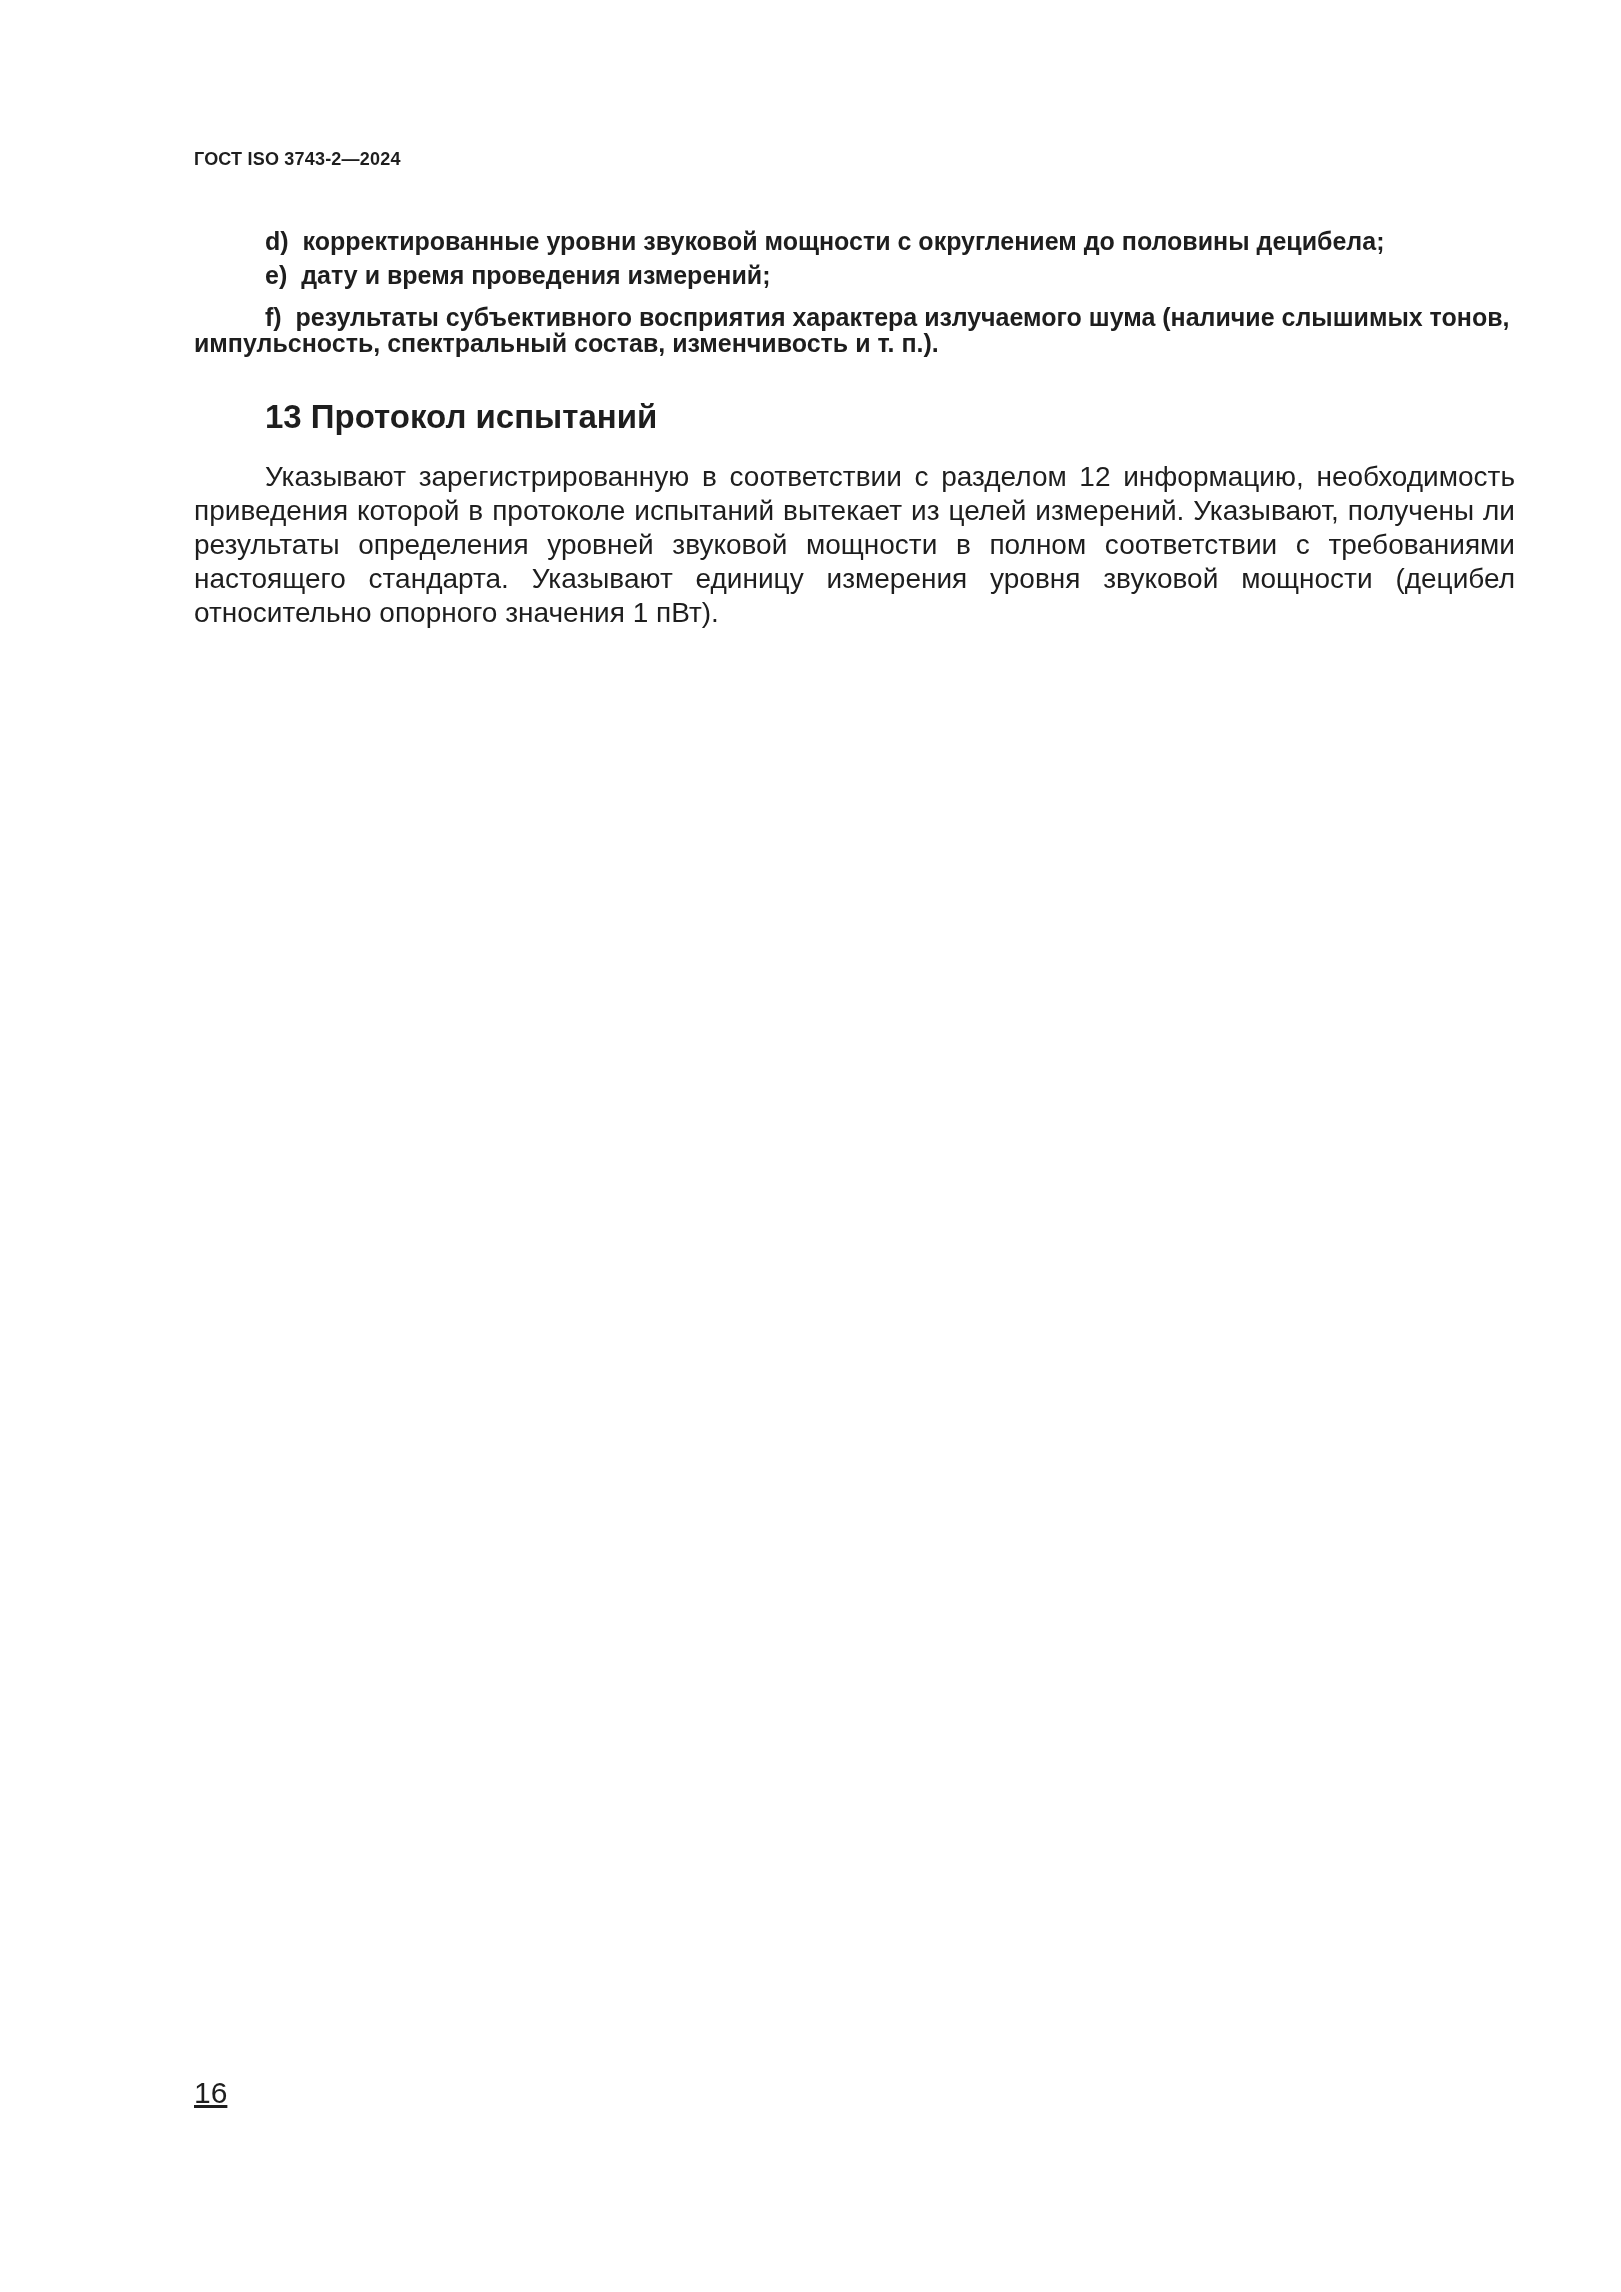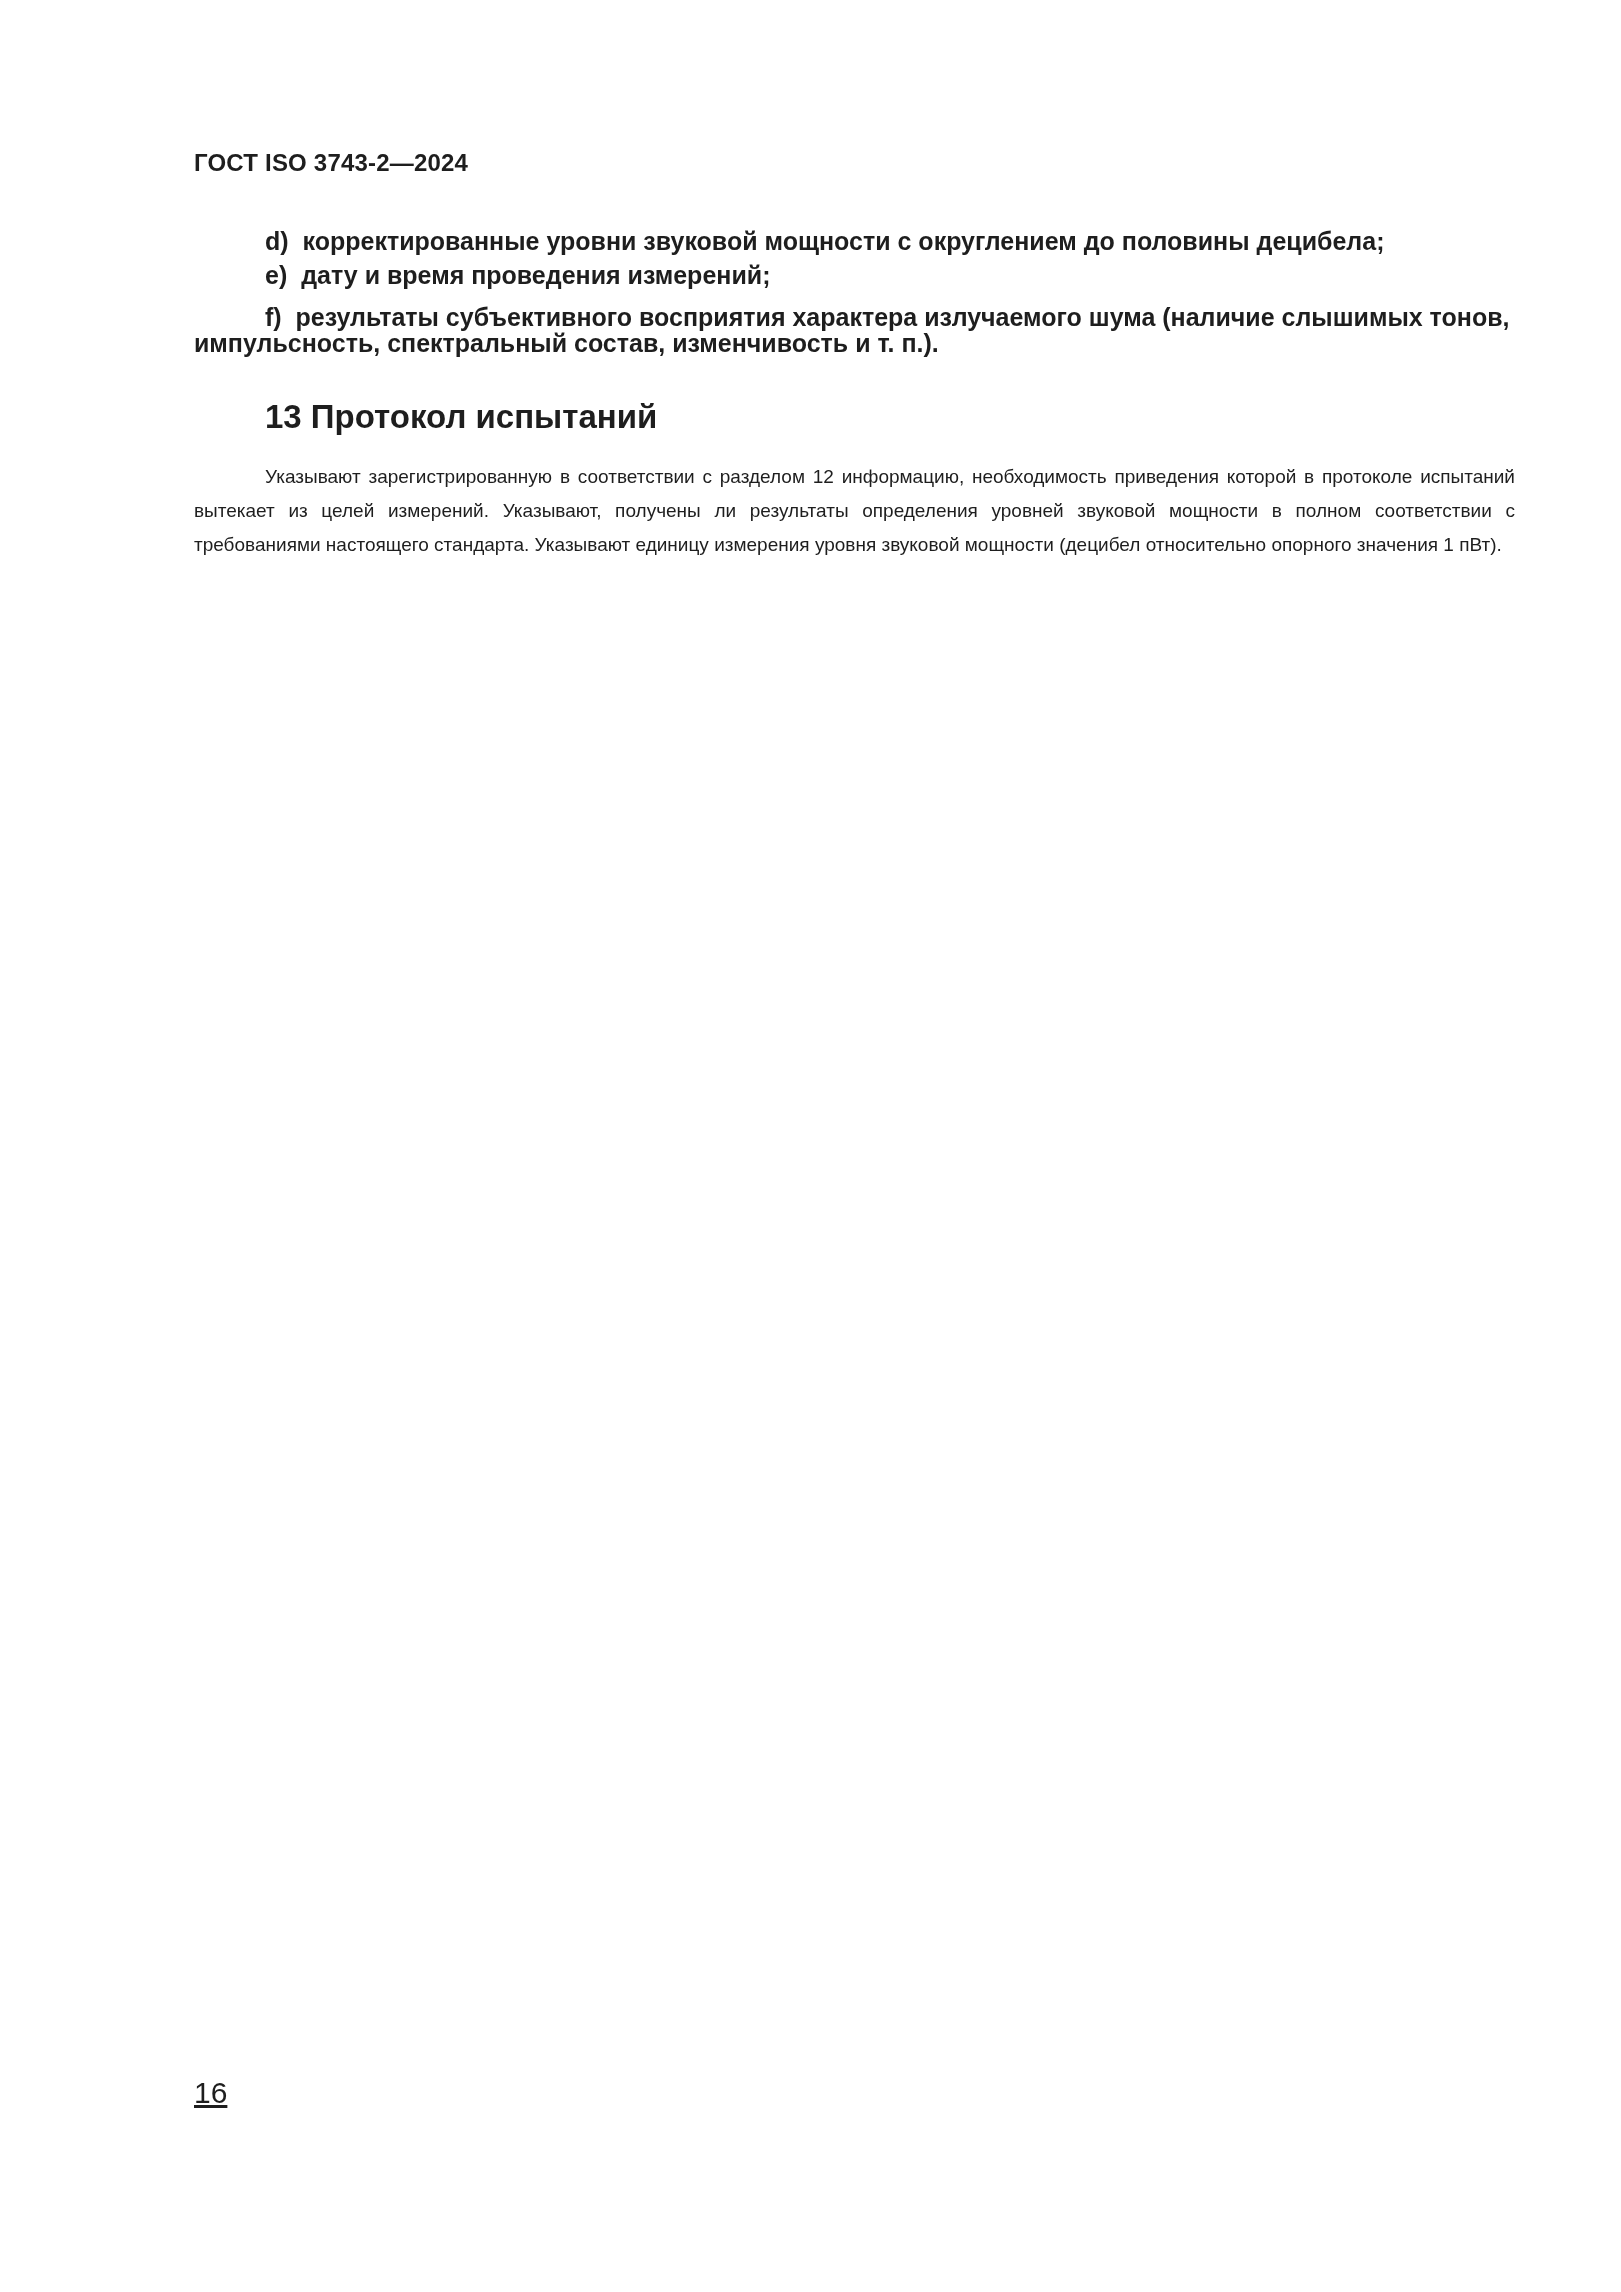--- a/index.html
+++ b/index.html
@@ -1,22 +1,22 @@
 <!DOCTYPE html>
 <html><head>
 <meta charset="utf-8">
 <style>
   html, body { margin:0; padding:0; background:#ffffff; }
   body { width:1621px; height:2293px; position:relative; overflow:hidden;
          font-family:"Liberation Sans", sans-serif; color:#1e1e1e; }
-  .hdr { position:absolute; left:194px; top:149px; font-size:24px; font-weight:bold; letter-spacing:0.2px; }
+  .hdr { position:absolute; left:194px; top:149px; font-size:18px; font-weight:bold; letter-spacing:0.2px; }
   .line { position:absolute; font-size:25px; line-height:33px; white-space:nowrap;font-weight:bold; }
   .ind { left:265px; }
   .full { left:194px; }
-  .just { position:absolute; left:194px; width:1321px; font-size:19px; line-height:34px;
+  .just { position:absolute; left:194px; width:1321px; font-size:28px; line-height:34px;
           text-align:justify; text-indent:71px; top:460px; }
   .h2 { position:absolute; left:265px; top:398px; font-size:33px; font-weight:bold; }
   .pn { position:absolute; left:194px; top:2076px; font-size:30px;text-decoration:underline; }
 </style>
 </head>
 <body>
 
 <div class="hdr">ГОСТ ISO 3743-2—2024</div>
 
 <div class="line ind" style="top:225px">

